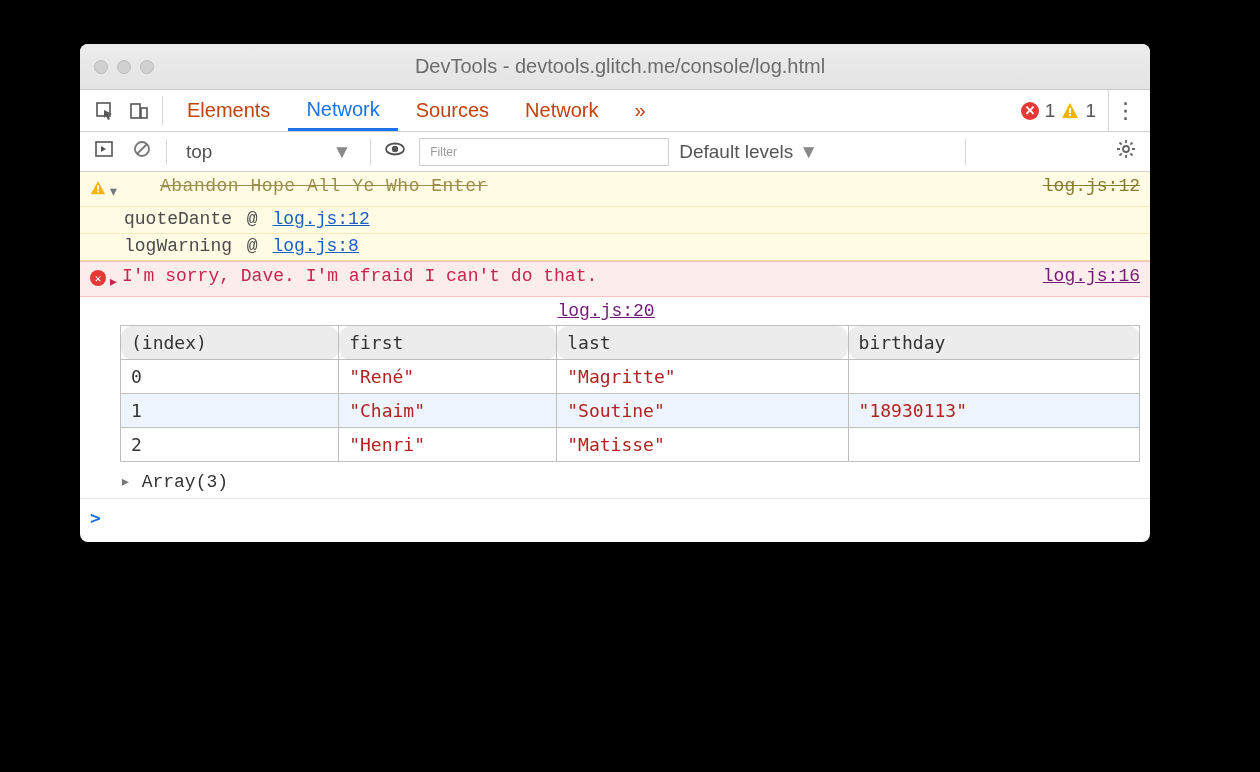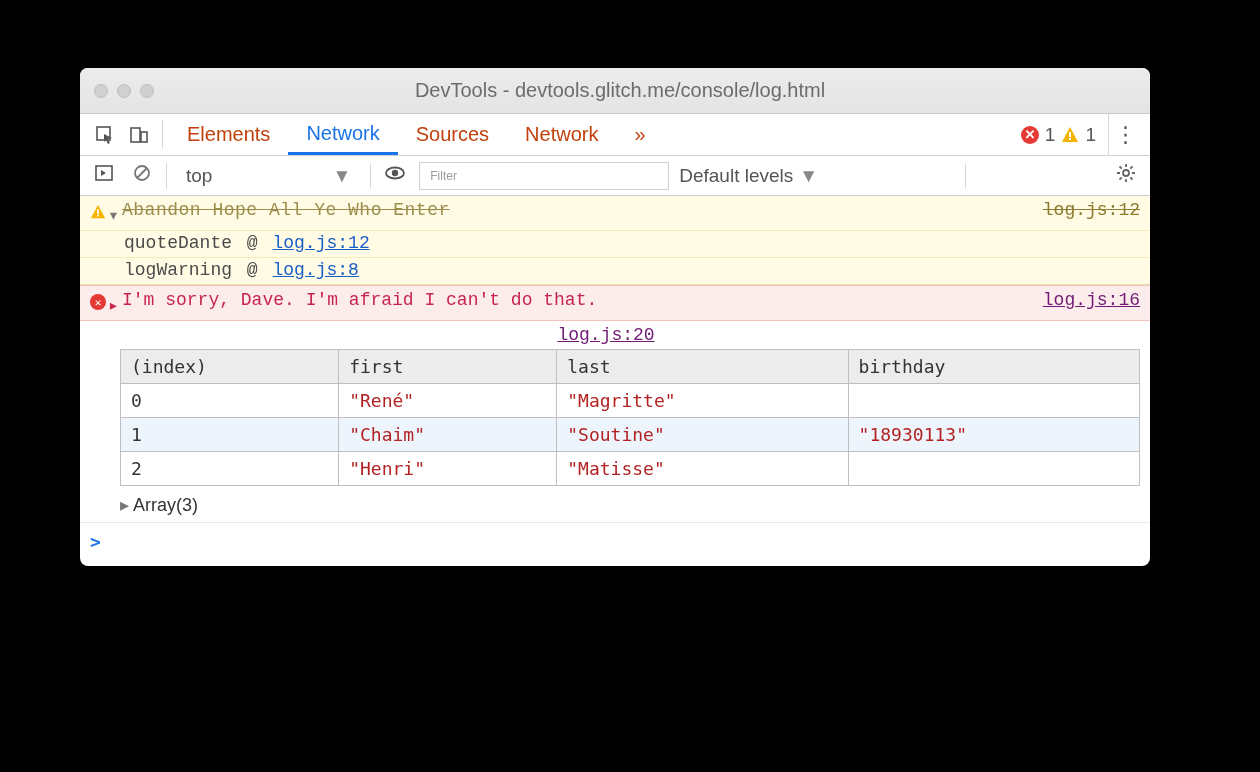--- a/index.html
+++ b/index.html
@@ -9,21 +9,21 @@
     font-family: -apple-system, BlinkMacSystemFont, "Segoe UI", Helvetica, Arial, sans-serif;
     font-size: 16px;
     color: #333;
     width: 1260px;
     height: 772px;
     position: relative;
   }
   .window {
     position: absolute;
     left: 80px;
-    top: 68px;
+    top: 44px;
     width: 1070px;
     background: #fff;
     border-radius: 8px;
     box-shadow: 0 25px 60px rgba(0,0,0,0.55);
     overflow: hidden;
   }
   
   .titlebar {
     height: 46px;
     background: linear-gradient(#ececec, #e4e4e4);
@@ -150,20 +150,21 @@
   }
   .row.warn {
     background: #fffbe5;
     border-bottom: 1px solid #f3ecb8;
     color:#5c5127;
   }
   .row.warn .msg .cut {
     text-decoration: line-through;
     color:#9b8e4c;
     letter-spacing:0.5px;
+    margin-left:38px;
   }
   .trace { padding: 2px 10px 4px 44px; background:#fffbe5; border-bottom:1px solid #f3ecb8; color:#4b4b4b; }
   .trace a { color:#1a5fc7; text-decoration:underline; }
   .row.err {
     background: #fdecec;
     border-top:1px solid #f5c2c2;
     border-bottom:1px solid #f5c2c2;
     color:#c7254e;
   }
   .row.plainsrc {
@@ -180,28 +181,29 @@
   }
   table.console-table th, table.console-table td {
     border: 1px solid #bfbfbf;
     padding: 6px 10px;
     text-align: left;
   }
   table.console-table th {
     background: #ececec;
     font-weight: 400;
     color:#333;
+    border-radius:12px;
   }
   table.console-table tr:nth-child(even) td {
     background: #eef4fb;
   }
   .strval { color:#b22222; }
   .array-line {
     padding: 6px 10px 6px 40px;
-    font-family: Liberation Sans, sans-serif;
+    font-family: Liberation Mono, monospace;
     font-size: 18px;
     color:#333;
     border-bottom:1px solid #e8e8e8;
   }
   .prompt {
     padding: 8px 10px 14px 10px;
     font-family: Menlo, Consolas, monospace;
     font-size: 18px;
     color:#1a73e8;
   }

